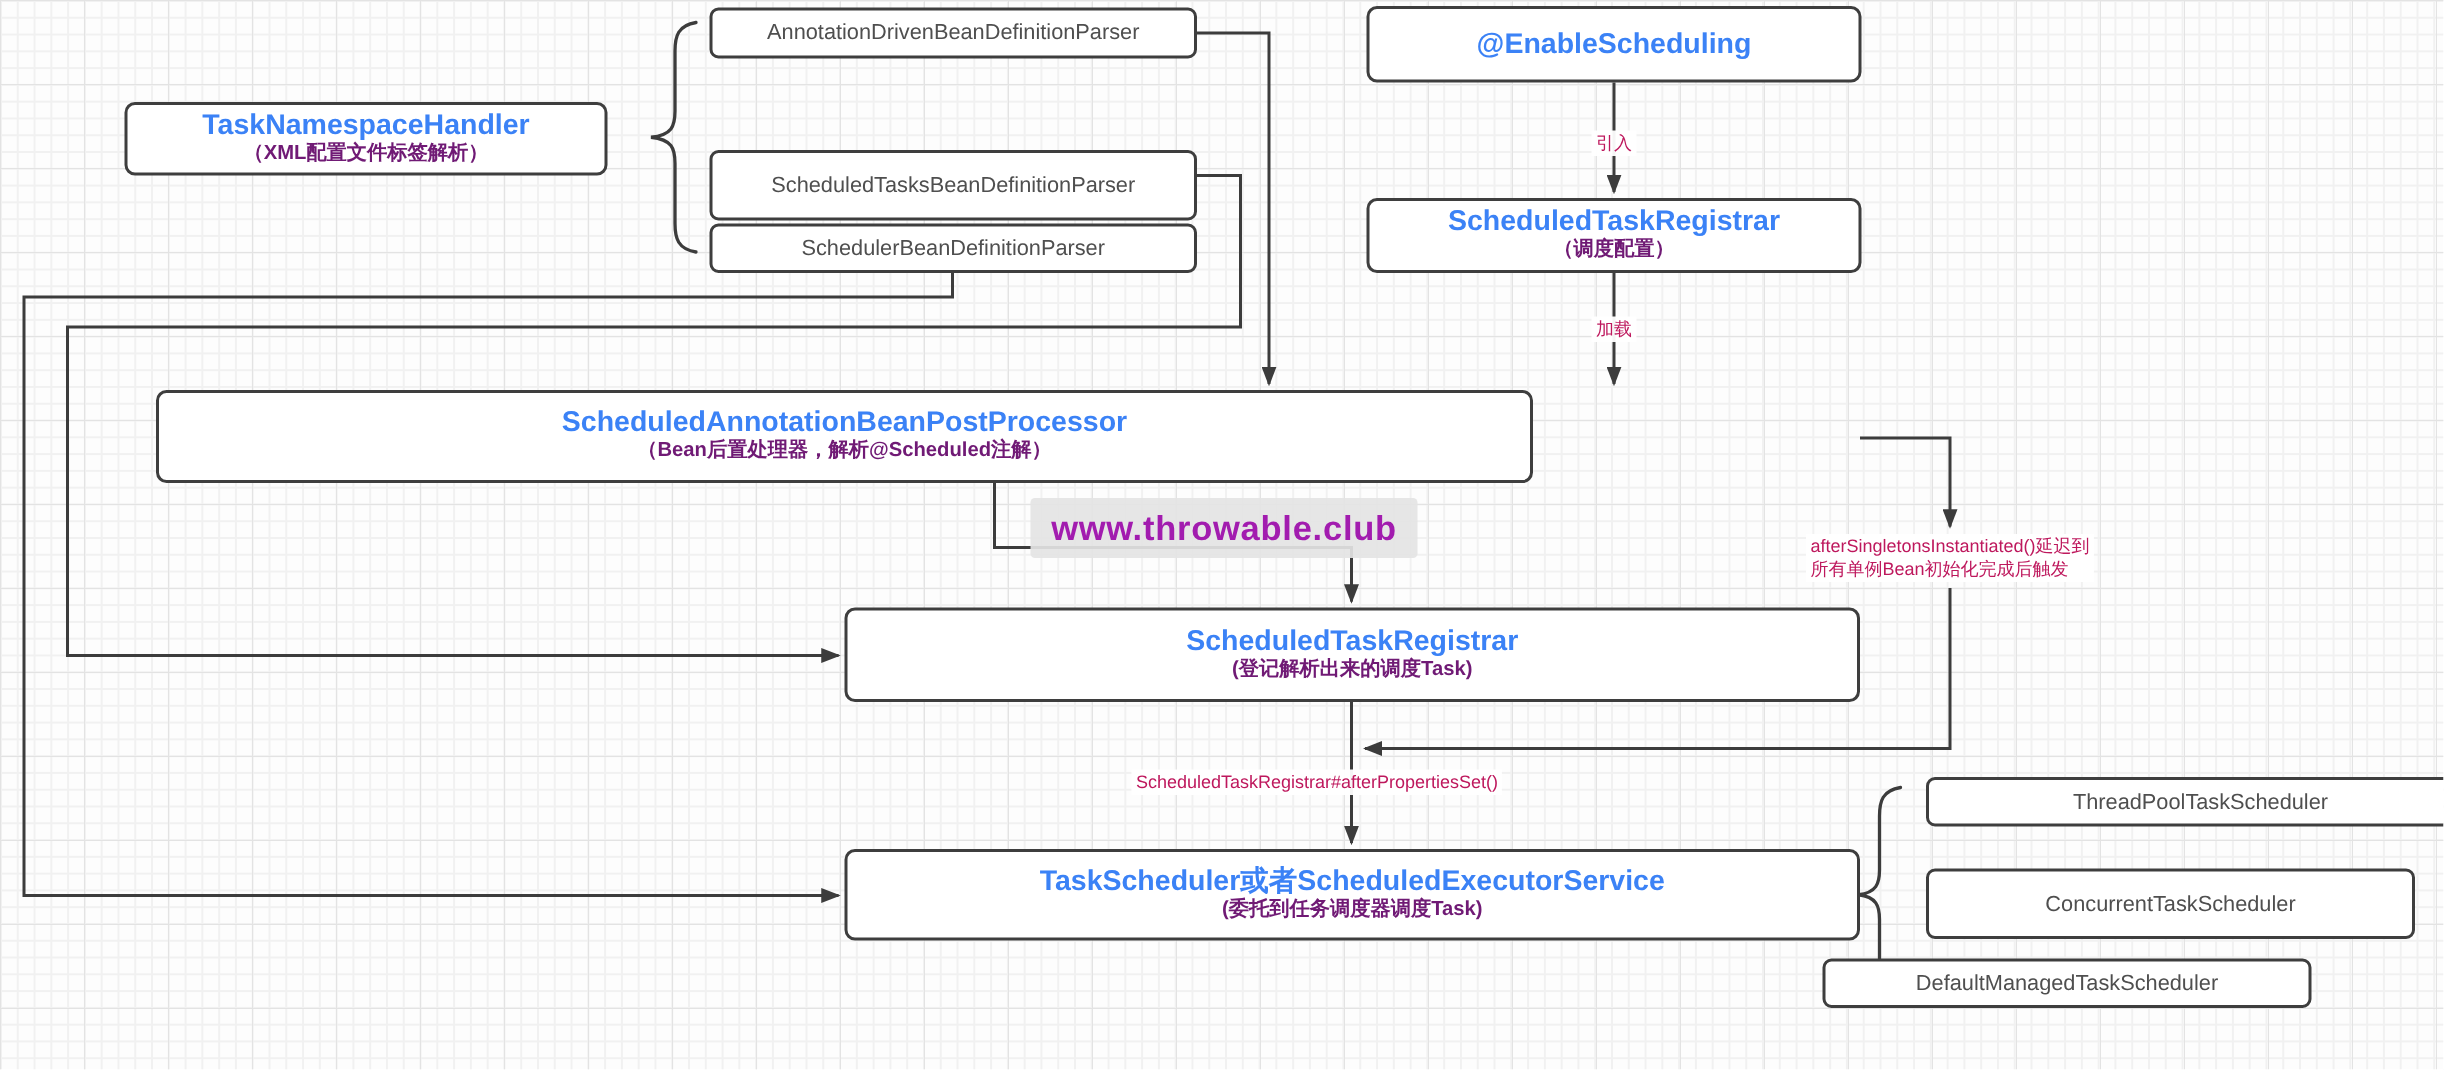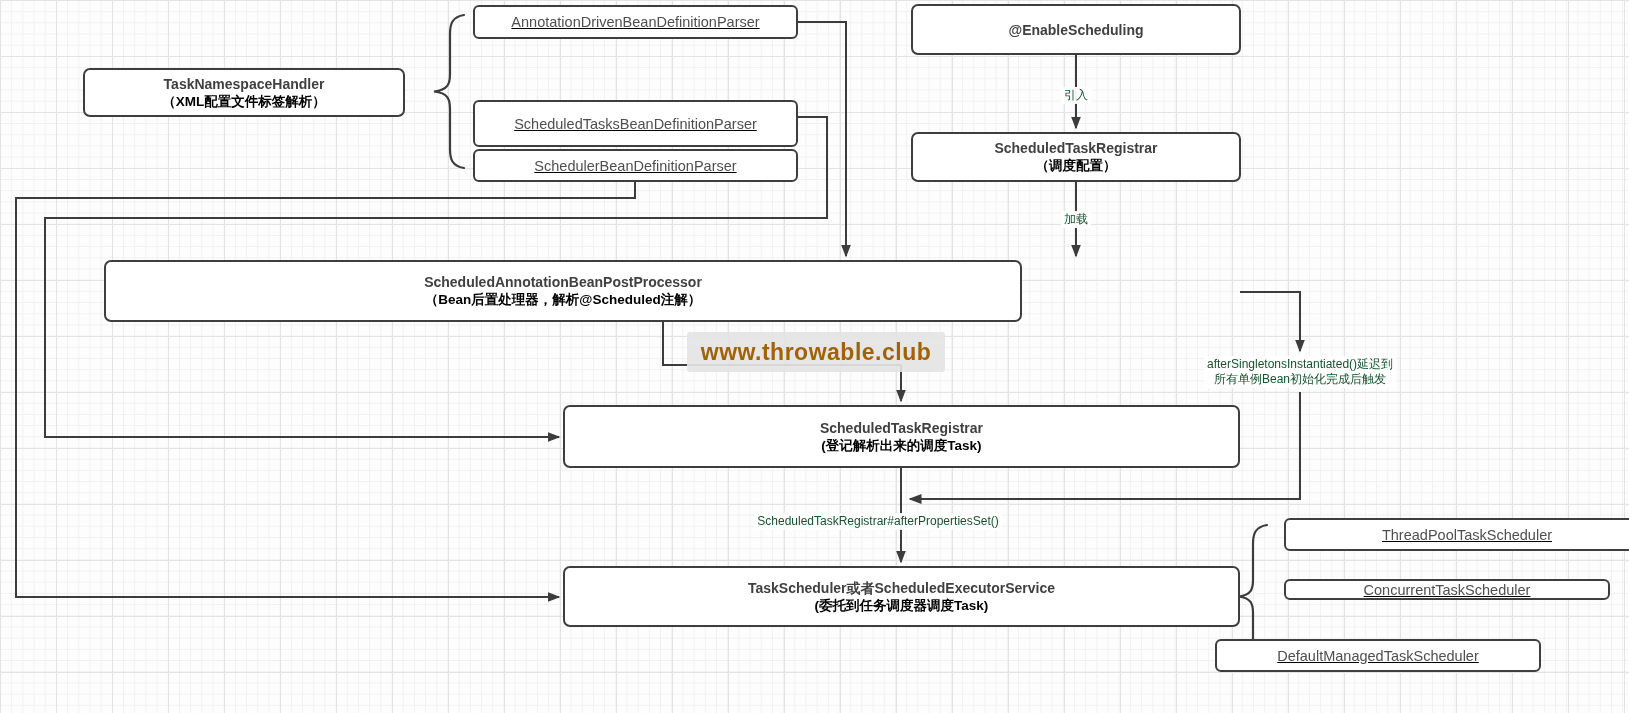--- a/index.html
+++ b/index.html
@@ -19,39 +19,39 @@
   svg.wires{position:absolute;left:0;top:0;z-index:1;}
   .node{
     position:absolute;z-index:2;
     background:#ffffff;
     border:2px solid #3e3e3e;
     border-radius:7px;
     display:flex;flex-direction:column;align-items:center;justify-content:center;
     text-align:center;line-height:18px;
     box-sizing:border-box;
   }
-  .node .t{font-weight:bold;font-size:14px;color:#404040;white-space:nowrap;}
-  .node .s{font-weight:bold;font-size:13.5px;color:#000000;white-space:nowrap;}
-  .node.plain{border-radius:6px;text-decoration:underline;}
+  .node .t{font-weight:bold;font-size:19px;color:#3b82f6;white-space:nowrap;}
+  .node .s{font-weight:bold;font-size:13.5px;color:#701a75;white-space:nowrap;}
+  .node.plain{border-radius:6px;}
   .node.plain .p{font-weight:400;font-size:14.5px;color:#4f4f4f;white-space:nowrap;}
   .edge-label{
     position:absolute;z-index:2;
     transform:translateX(-50%);
     background:rgba(255,255,255,0.95);
     padding:1px 3px;
-    font-size:12px;color:#14532d;
-    white-space:nowrap;text-align:center;line-height:15px;
+    font-size:12px;color:#be185d;
+    white-space:nowrap;text-align:left;line-height:15px;
   }
   .watermark{
     position:absolute;z-index:3;
     left:687px;top:332px;width:258px;height:40px;
     background:rgba(228,228,228,0.92);
     border-radius:3px;
     display:flex;align-items:center;justify-content:center;
-    font-size:23px;font-weight:bold;color:#a16207;letter-spacing:0.5px;
+    font-size:23px;font-weight:bold;color:#a21caf;letter-spacing:0.5px;
     white-space:nowrap;
   }
 </style>
 </head>
 <body>
 
 <div id="canvas">
 
   <svg class="wires" width="1629" height="713" viewBox="0 0 1629 713">
     <defs>
@@ -122,21 +122,21 @@
   </div>
 
   <div class="node" style="left:563px;top:405px;width:677px;height:63px">
     <div class="t">ScheduledTaskRegistrar</div>
     <div class="s">(登记解析出来的调度Task)</div>
   </div>
 
   <div class="node plain" style="left:1284px;top:518px;width:366px;height:33px">
     <div class="p">ThreadPoolTaskScheduler</div>
   </div>
-  <div class="node plain" style="left:1284px;top:579px;width:326px;height:21px">
+  <div class="node plain" style="left:1284px;top:579px;width:326px;height:47px">
     <div class="p">ConcurrentTaskScheduler</div>
   </div>
   <div class="node plain" style="left:1215px;top:639px;width:326px;height:33px">
     <div class="p">DefaultManagedTaskScheduler</div>
   </div>
 
   <div class="edge-label" style="left:1076px;top:87px">引入</div>
   <div class="edge-label" style="left:1076px;top:211px">加载</div>
   <div class="edge-label" style="left:1300px;top:356px">
     <div>afterSingletonsInstantiated()延迟到</div>

